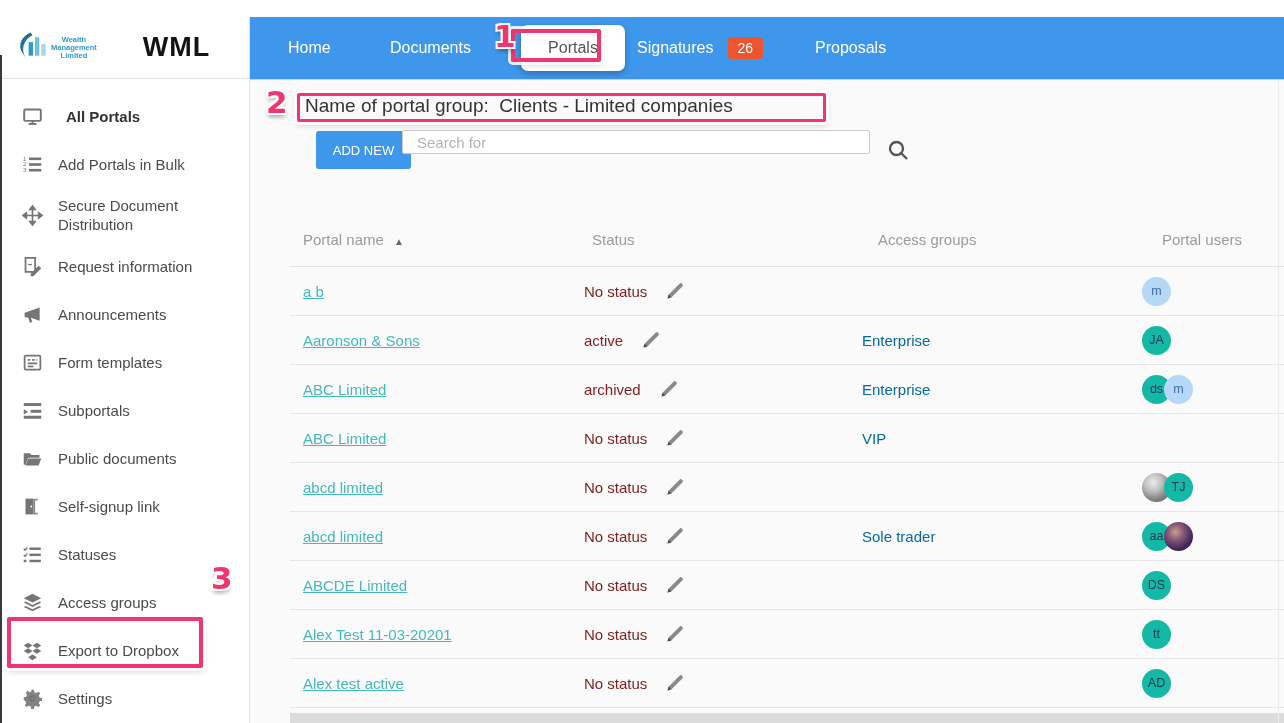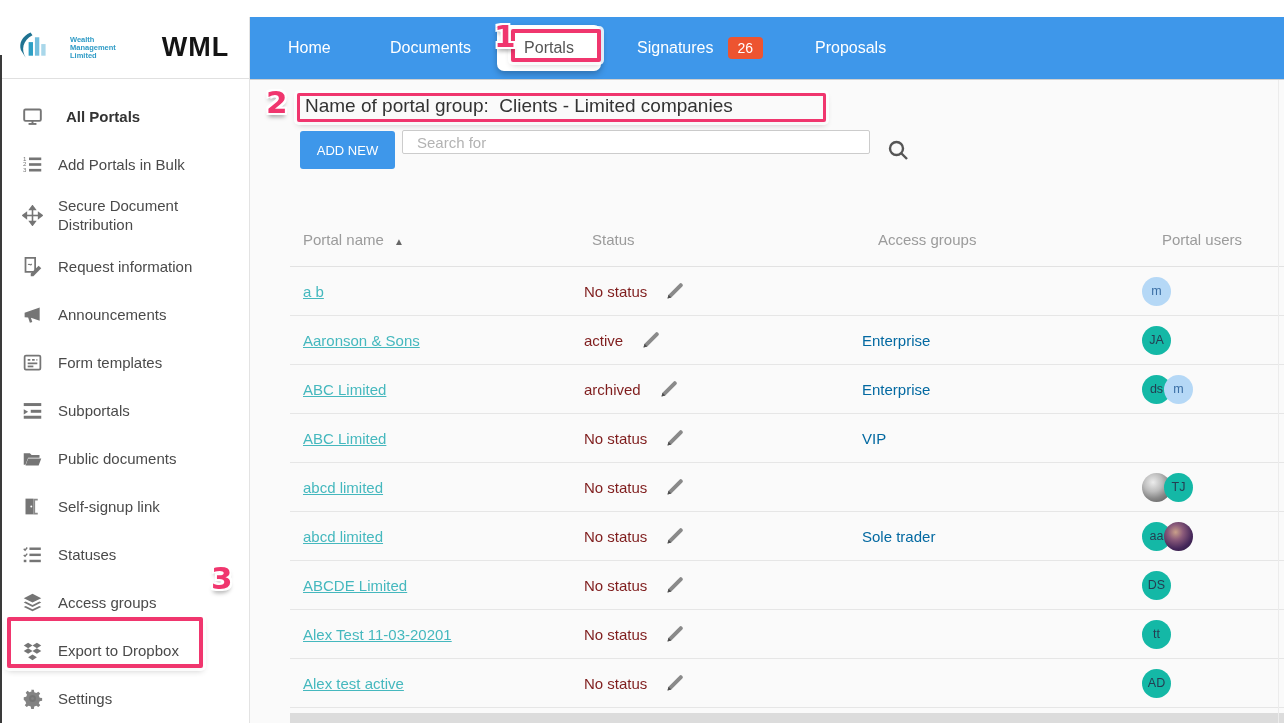--- a/index.html
+++ b/index.html
@@ -9,21 +9,21 @@
     background:#fafafa; position:relative; overflow:hidden; color:#444;
   }
   
   .topstrip { position:absolute; left:0; top:0; width:100%; height:17px; background:#fff; z-index:5; }
   .left-edge { position:absolute; left:0; top:55px; bottom:0; width:2px; background:#3a3a3a; z-index:60; }
 
   
   .sidebar { position:absolute; left:0; top:17px; bottom:0; width:250px; background:#fff;
              border-right:1px solid #e3e3e3; z-index:10; }
   .logo-area { height:62px; border-bottom:1px solid #e0e0e0; display:flex; align-items:center; padding-left:16px; }
-  .logo-text { margin-left:21px; color:#2e9bc6; font-weight:bold; font-size:7.5px; line-height:8px; }
+  .logo-text { margin-left:2px; color:#2e9bc6; font-weight:bold; font-size:7.5px; line-height:8px;text-align:center; }
   .logo-wml { margin-left:46px; font-size:27px; font-weight:700; color:#141414; letter-spacing:1px; }
   .side-nav { padding-top:13px; }
   .side-item { display:flex; align-items:center; height:48px; padding:0 14px 0 20px; cursor:pointer; color:#4a4a4a; font-size:15px; }
   .side-item.two-line { height:54px; }
   .side-item.active { font-weight:bold; color:#333; }
   .side-item.active .slabel { padding-left:8px; }
   .sicon { width:24px; height:24px; flex:0 0 24px; margin-right:14px; display:flex; align-items:center; justify-content:center; }
   .sicon svg { display:block; }
   .slabel { line-height:19px; }
 
@@ -35,21 +35,21 @@
   .nav-tab { position:absolute; top:8px; height:46px; background:#fff; color:#555;
              display:flex; align-items:center; justify-content:center; width:104px;
              border-radius:7px; box-shadow:0 3px 6px rgba(0,0,0,.25); cursor:pointer; font-size:16px; }
   .nav-badge { margin-left:14px; background:#ed5430; color:#fff; font-size:14px;
                padding:4px 10px; border-radius:4px; line-height:1; }
 
   
   .main { position:absolute; left:250px; right:0; top:79px; bottom:0; background:#fafafa; }
   .page-title { position:absolute; left:55px; top:16px; font-size:19px; font-weight:400;
                 color:#333; white-space:pre-wrap; }
-  .add-new { position:absolute; left:50px; top:52px; width:95px; height:38px; background:#3e97ea;
+  .add-new { position:absolute; left:66px; top:52px; width:95px; height:38px; background:#3e97ea;
              color:#fff; border:none; border-radius:3px; font-size:13px; font-family:inherit; cursor:pointer; }
   .search { position:absolute; left:152px; top:51px; width:468px; height:24px; border:1px solid #ccc;
             border-radius:2px; background:#fff; padding:0 14px; font-size:15px; color:#444; font-family:inherit; }
   .search::placeholder { color:#b3b3b3; }
   .search-icon { position:absolute; left:637px; top:60px; width:22px; height:22px; cursor:pointer; }
 
   .thead { position:absolute; left:40px; right:0; top:133px; height:55px; border-bottom:1px solid #e2e2e2;
            display:grid; grid-template-columns:290px 280px 280px 1fr; align-items:center;
            color:#9b9b9b; font-size:15px; }
   .th1 { padding-left:13px; cursor:pointer; }
@@ -252,21 +252,21 @@
     </nav>
 </aside>
 
 <header class="navbar" id="topNav">
     <div class="nav-item" style="left: 38px;">
       <span>Home</span>
     </div>
     <div class="nav-item" style="left: 140px;">
       <span>Documents</span>
     </div>
-    <div class="nav-tab" style="left: 247px;">
+    <div class="nav-tab" style="left: 271px;">
       <span>Portals</span>
     </div>
     <div class="nav-item" style="left: 387px;">
       <span>Signatures</span>
       <span class="nav-badge">26</span>
     </div>
     <div class="nav-item" style="left: 565px;">
       <span>Proposals</span>
     </div>
   </header>

